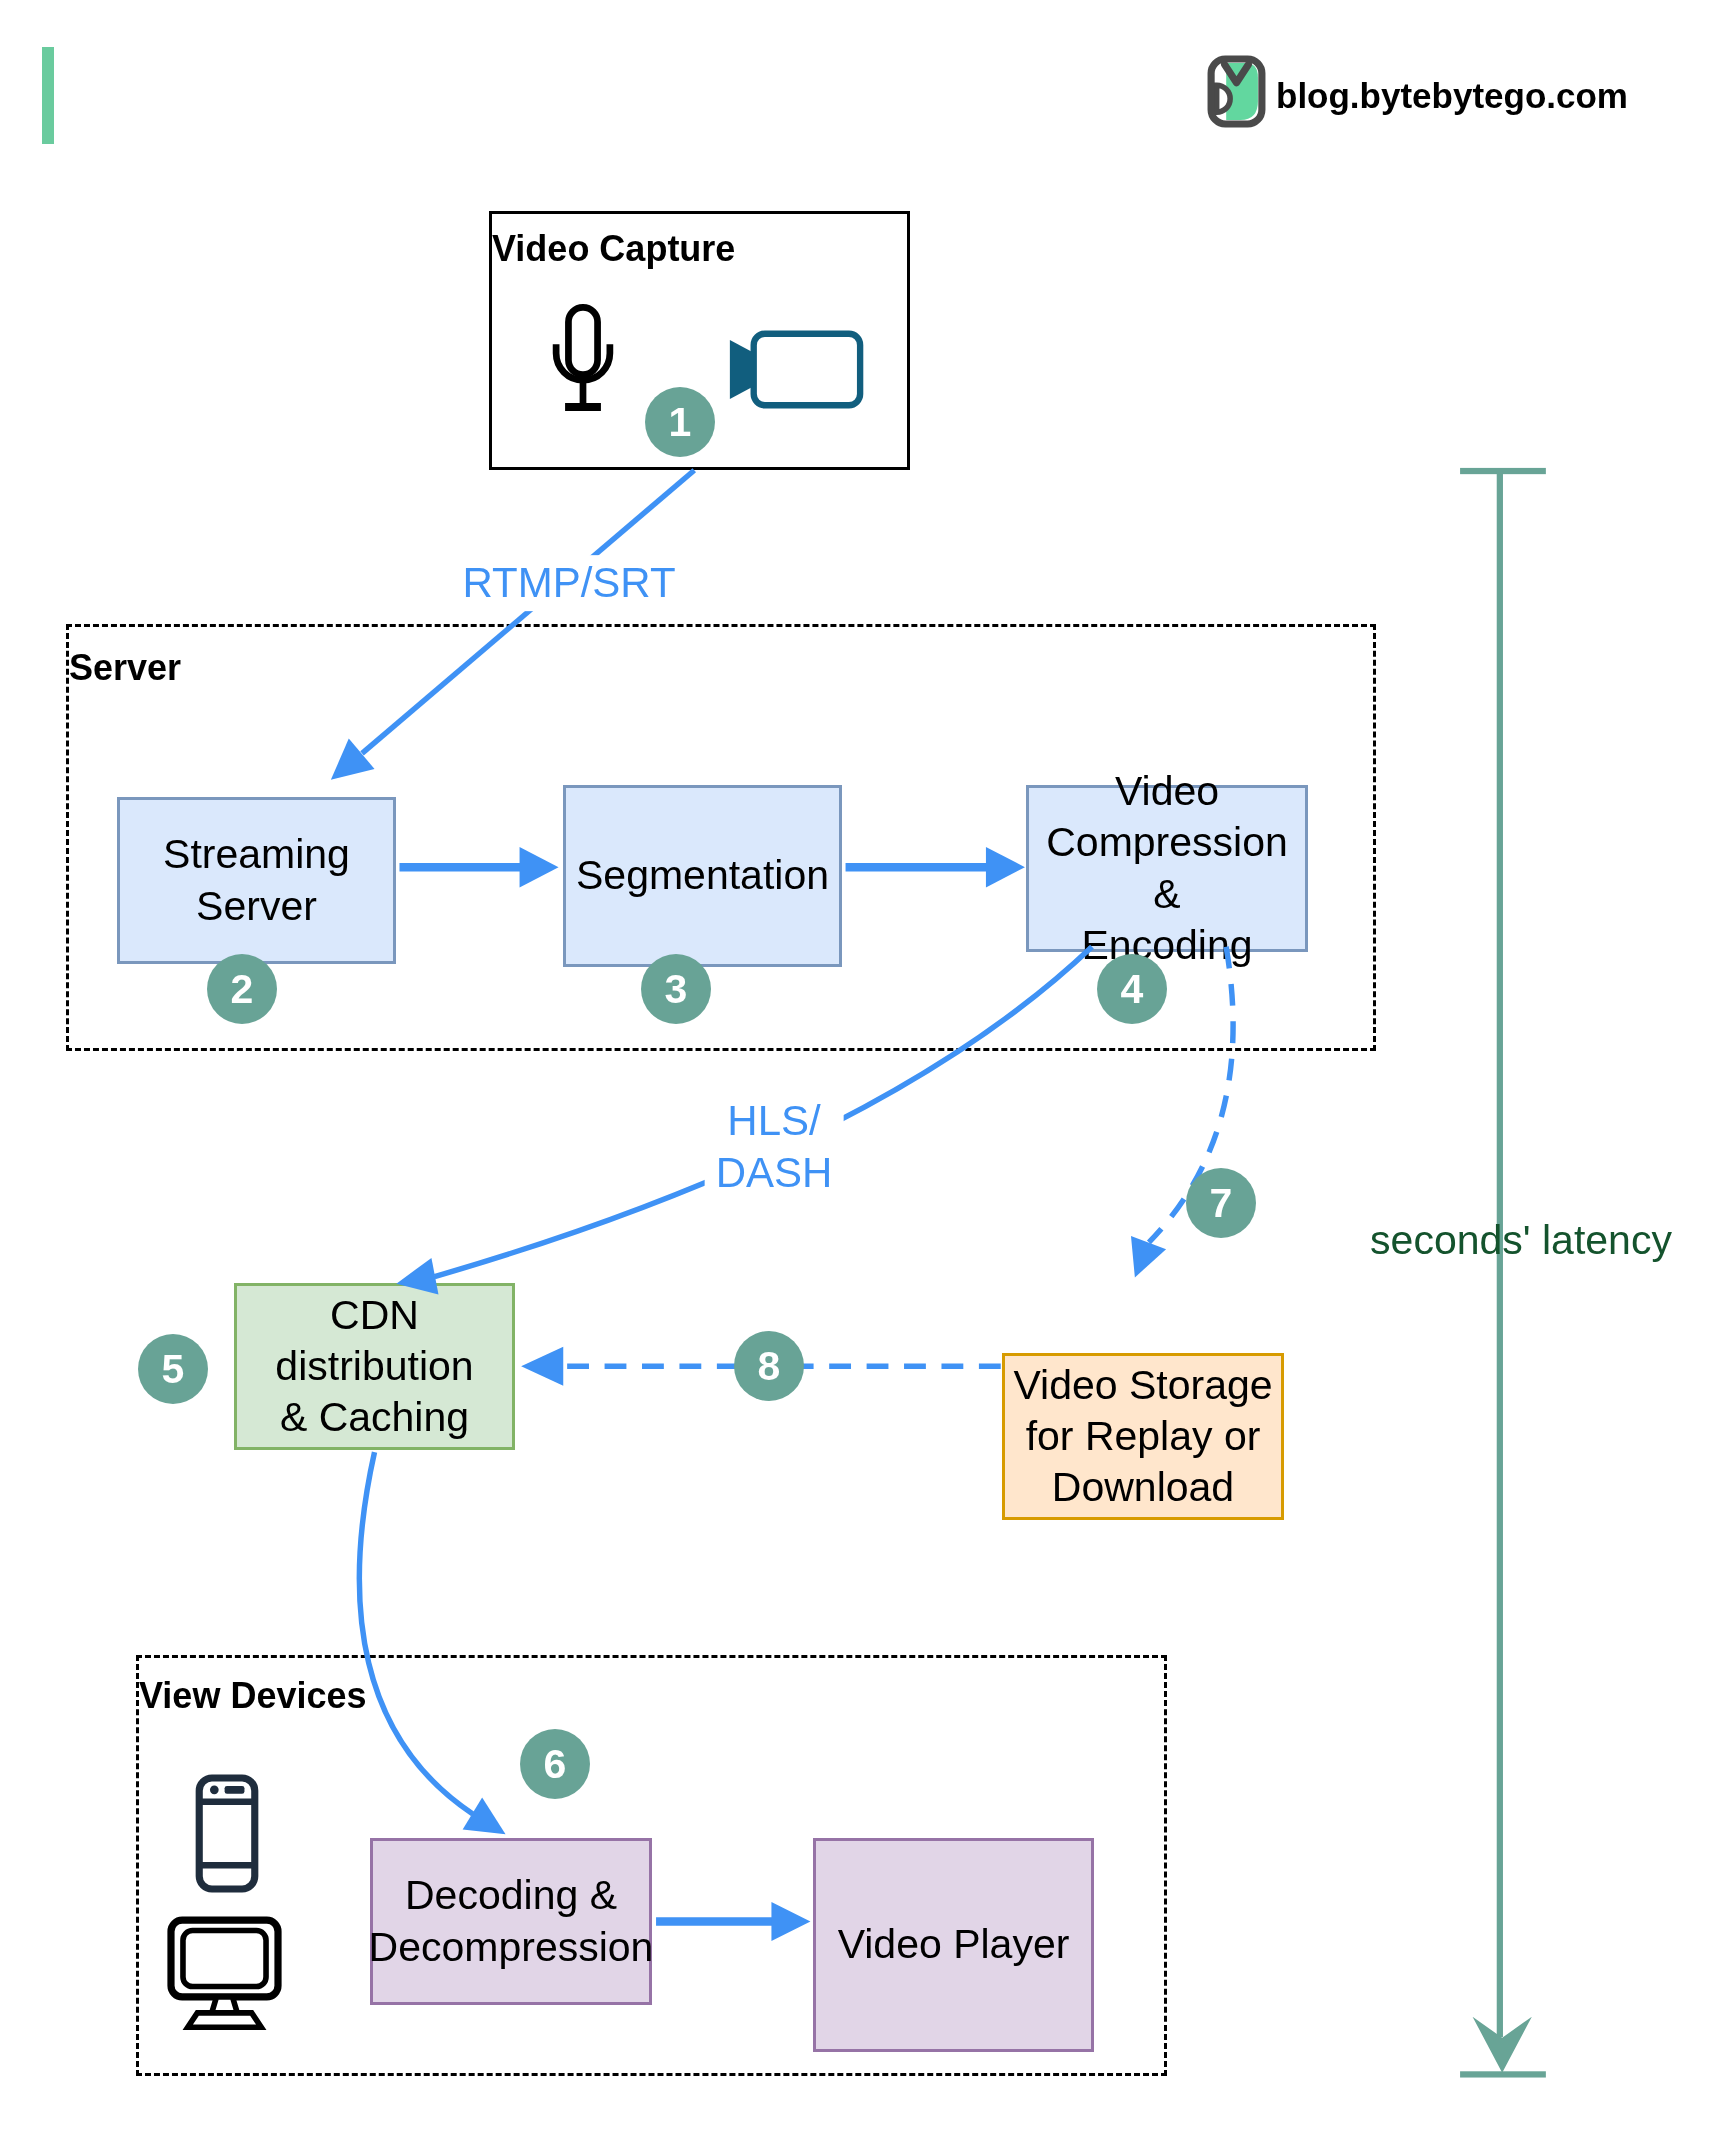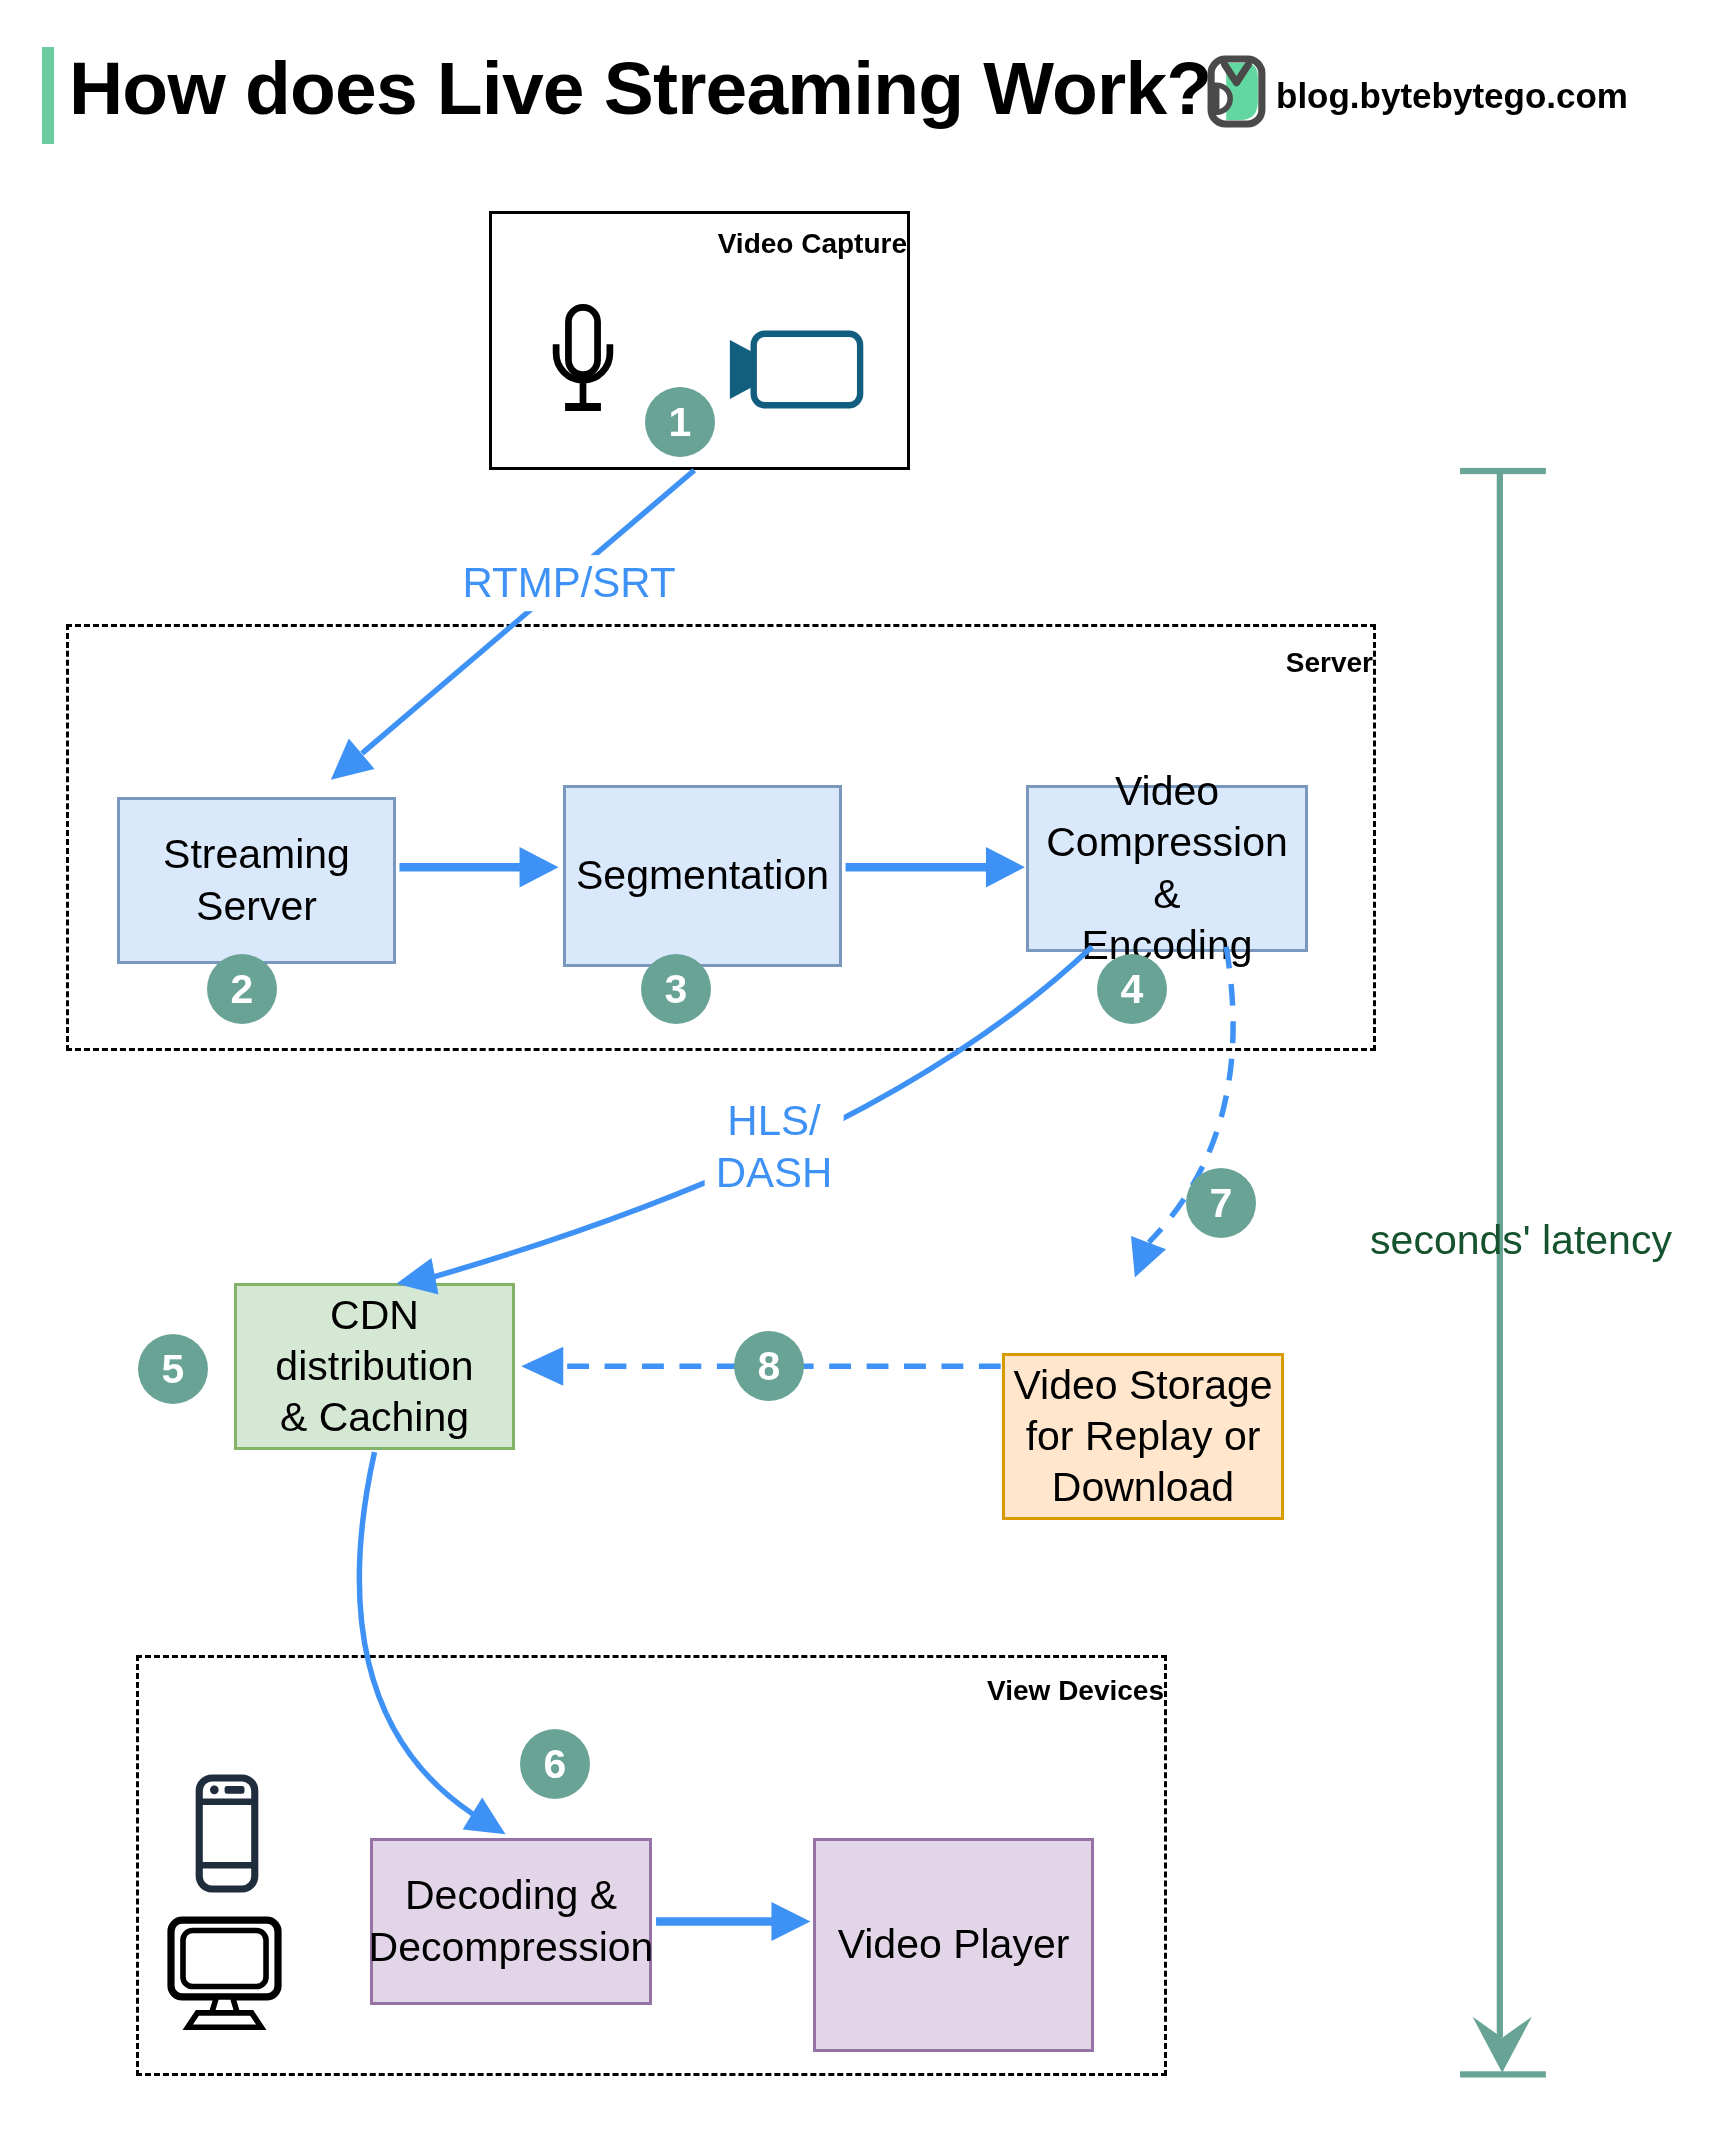--- a/index.html
+++ b/index.html
@@ -10,21 +10,21 @@
   }
   .abs{position:absolute;}
 
   
   #accent-bar{left:42px;top:47px;width:11.7px;height:97px;background:#6acb9e;}
   #page-title{left:69px;top:45px;width:1170px;font-size:75px;font-weight:bold;letter-spacing:-0.8px;white-space:nowrap;}
   #logo{left:1207px;top:55px;width:59px;height:73px;}
   #site-label{left:1276px;top:76px;font-size:35px;font-weight:bold;white-space:nowrap;}
 
   
-  .group-title{position:absolute;left:0;right:0;text-align:right;font-size:28px;font-weight:bold;}
+  .group-title{position:absolute;left:0;right:0;text-align:left;font-size:36px;font-weight:bold;}
   #box-video-capture{left:489px;top:211px;width:421px;height:259px;border:3.1px solid #000;background:#fff;}
   #box-video-capture .group-title{top:14px;}
   #box-server{left:66px;top:624px;width:1310px;height:427px;border:3.1px dashed #000;background:transparent;}
   #box-server .group-title{top:20px;}
   #box-view-devices{left:136px;top:1655px;width:1031px;height:421px;border:3.1px dashed #000;background:transparent;}
   #box-view-devices .group-title{top:17px;}
 
   
   .node{
     position:absolute;display:flex;align-items:center;justify-content:center;
@@ -76,21 +76,20 @@
   #icon-monitor{left:167px;top:1916px;width:115px;height:117px;}
 
   #edges{position:absolute;left:0;top:0;width:1734px;height:2129px;pointer-events:none;}
 </style>
 </head>
 <body>
 
 <div id="stage">
 
   <div id="accent-bar" class="abs"></div>
-  <div id="page-title" class="abs">How does Live Streaming Work?</div>
   <div id="logo" class="abs">
     <svg width="59" height="73" viewBox="0 0 74 92">
       <path d="M24 10 H48 Q64 10 64 28 V58 Q64 82 42 82 H24 Z" fill="#62d79f"></path>
       <path d="M22 12 L37 35 L52 12" fill="none" stroke="#4a4a4a" stroke-width="9" stroke-linecap="round" stroke-linejoin="round"></path>
       <path d="M12 38 a17 17 0 0 1 0 34 z" fill="#ffffff" stroke="#4a4a4a" stroke-width="7"></path>
       <rect x="5" y="5" width="64" height="82" rx="18" fill="none" stroke="#4a4a4a" stroke-width="9"></rect>
     </svg>
   </div>
   <div id="site-label" class="abs">blog.bytebytego.com</div>
 

